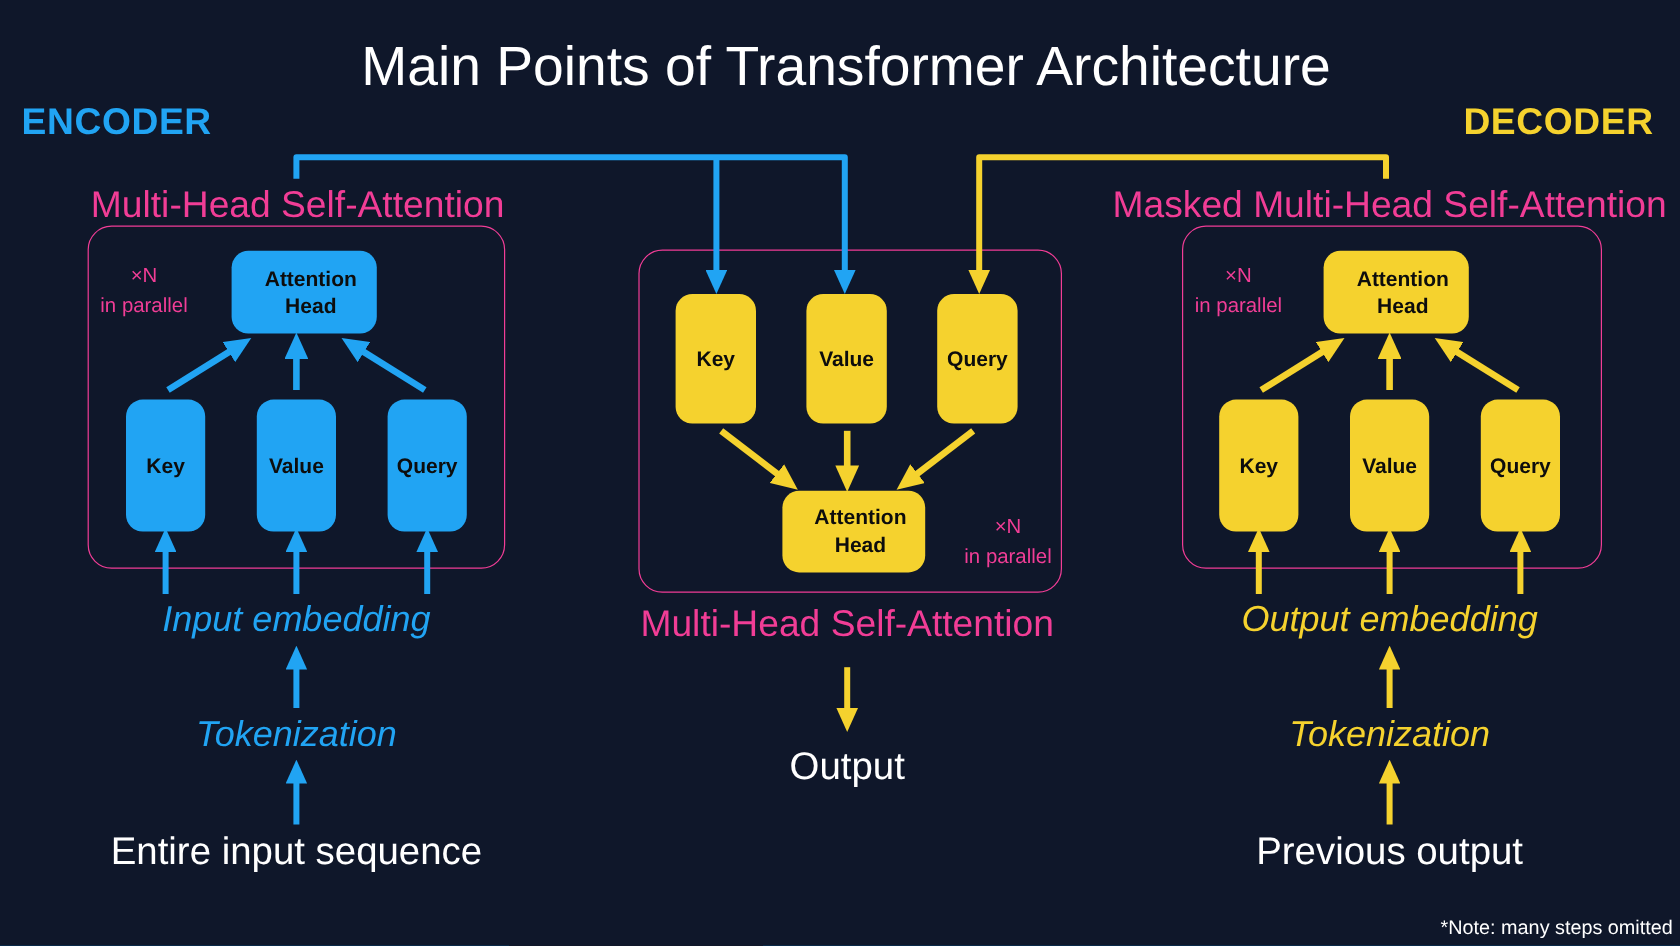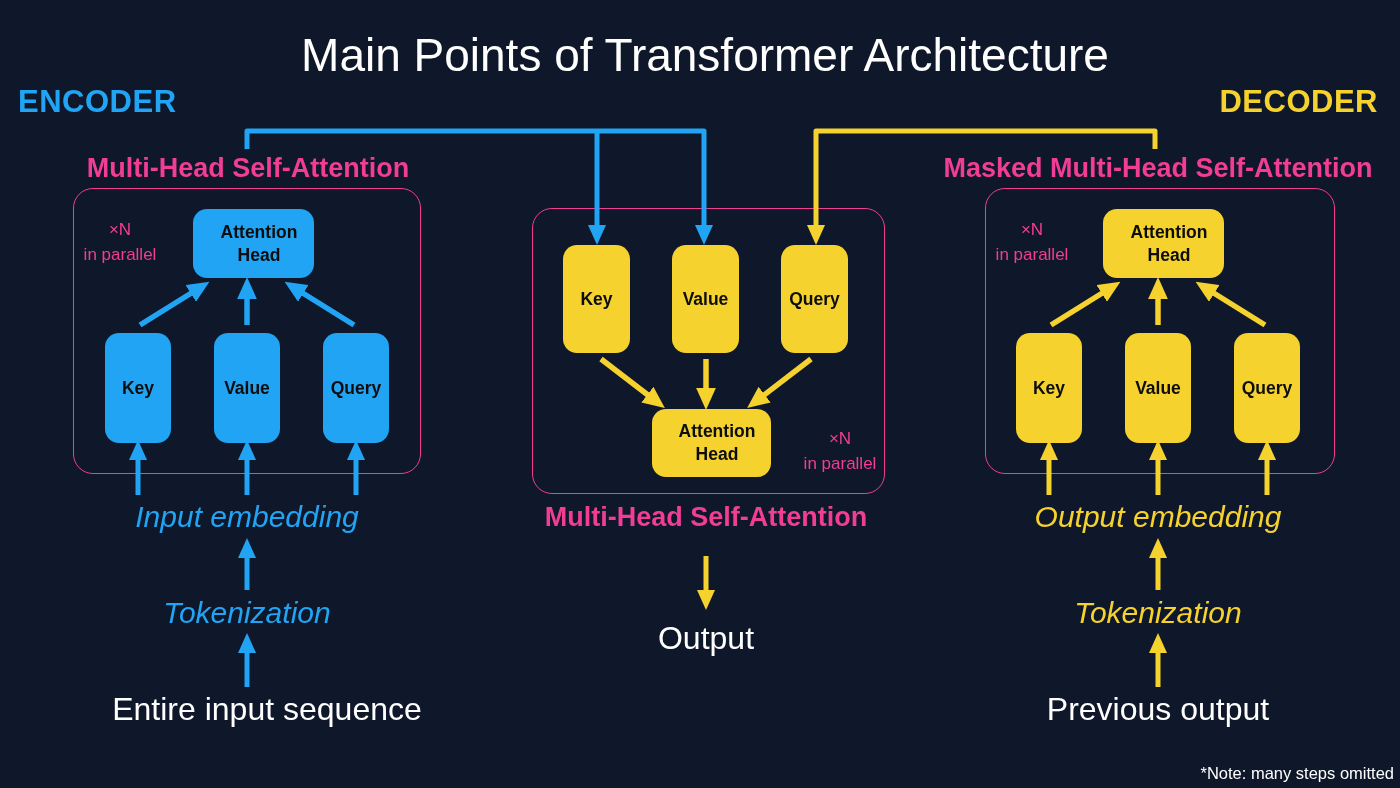--- a/index.html
+++ b/index.html
@@ -18,21 +18,21 @@
   .role.dec{ right:22px; top:84px; color:#f5d22e; }
 
   .panel {
     border:1.5px solid #f13d96; border-radius:20px;
     background:transparent; z-index:0;
   }
   .panel.enc { left:73px;  top:188px; width:346px; height:284px; }
   .panel.mid { left:532px; top:208px; width:351px; height:284px; }
   .panel.dec { left:985px; top:188px; width:348px; height:284px; }
 
-  .sec-title { font-size:27px; font-weight:700; color:#f13d96; white-space:nowrap; z-index:2; }
+  .sec-title { font-size:31px; font-weight:400; color:#f13d96; white-space:nowrap; z-index:2; }
 
   .xn { color:#f13d96; font-size:17px; line-height:1.45; text-align:center; white-space:pre-line; z-index:2; }
 
   .box {
     display:flex; align-items:center; justify-content:center; text-align:center;
     border-radius:14px; color:#0d0d0d; font-weight:700; font-size:17.5px;
     line-height:1.3; white-space:pre-line; z-index:2;
   }
   .box.blue   { background:#21a4f3; }
   .box.yellow { background:#f5d22e; }
@@ -143,21 +143,21 @@
 Head</div>
 
   <div class="abs box yellow ah" style="left:1103px; top:209px;">Attention
 Head</div>
   <div class="abs box yellow kvq" style="left:1016px;">Key</div>
   <div class="abs box yellow kvq" style="left:1125px;">Value</div>
   <div class="abs box yellow kvq" style="left:1234px;">Query</div>
 
   <div class="abs step blue cx" style="left:247px; top:500px;">Input embedding</div>
   <div class="abs step blue cx" style="left:247px; top:596px;">Tokenization</div>
-  <div class="abs bigwhite cx" style="left:247px; top:691px;margin-left:20px;">Entire input sequence</div>
+  <div class="abs bigwhite cx" style="left:247px; top:691px;">Entire input sequence</div>
 
   <div class="abs bigwhite cx" style="left:706px; top:620px;text-align:right;">Output</div>
 
   <div class="abs step yellow cx" style="left:1158px; top:500px;">Output embedding</div>
   <div class="abs step yellow cx" style="left:1158px; top:596px;">Tokenization</div>
   <div class="abs bigwhite cx" style="left:1158px; top:691px;">Previous output</div>
 
   <div class="abs footnote">*Note: many steps omitted</div>
 
 </div>

